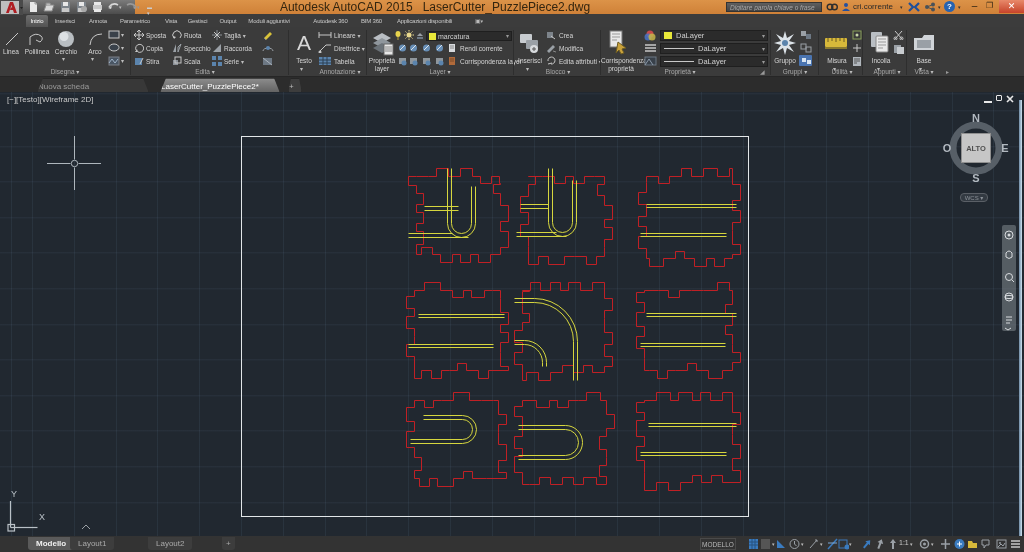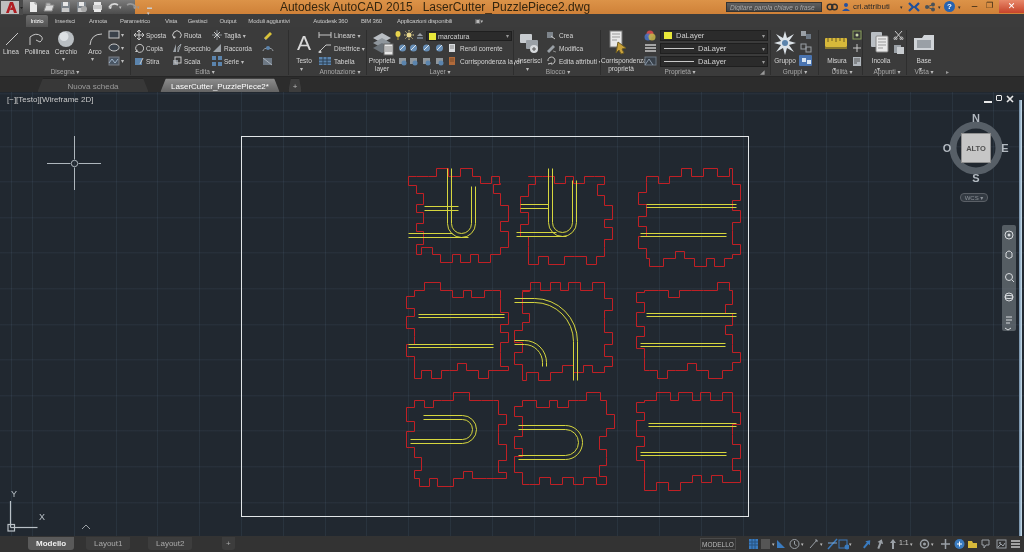--- a/index.html
+++ b/index.html
@@ -19,21 +19,21 @@
 #tab-active{background:linear-gradient(#6e6e6e,#535353);color:#fff;border-radius:2px 2px 0 0}
 
 #ribbon{left:0;top:28px;width:1024px;height:48px;background:#3b3b3b}
 .pl{position:absolute;top:39px;height:10px;line-height:10px;font-size:6.5px;color:#a8a8a8;text-align:center;width:100%}
 .pdiv{position:absolute;top:2px;width:1px;height:45px;background:#2e2e2e}
 .bigl{position:absolute;font-size:6.5px;color:#d6d6d6;text-align:center;line-height:8px}
 .sml{position:absolute;font-size:6.5px;color:#d6d6d6;line-height:9px;white-space:nowrap}
 .car{color:#bdbdbd;font-size:6px}
 
 #filebar{left:0;top:76px;width:1024px;height:16px;background:#2c2c2c;border-top:1px solid #262626}
-.ftab{position:absolute;top:1px;height:15px;font-size:8px;line-height:15px;text-align:center}
+.ftab{position:absolute;top:1px;height:15px;font-size:8px;line-height:15px;}
 
 #canvas{left:0;top:92px;width:1024px;height:444px;background:#212830;
 background-image:
  repeating-linear-gradient(to right,rgba(110,140,170,.11) 0 1px,transparent 1px 41.8px),
  repeating-linear-gradient(to bottom,rgba(110,140,170,.11) 0 1px,transparent 1px 35.6px);
 background-position:32px 0,0 18.3px}
 #vplabel{left:7px;top:3px;font-size:8px;color:#c8c8c8}
 
 #vcube{left:940px;top:20px;width:72px;height:72px}
 #wcsbtn{left:960px;top:101px;width:28px;height:9px;border:1px solid #5a5f66;border-radius:4px;background:rgba(70,76,84,.5);color:#8b9198;font-size:6px;line-height:8px;text-align:center}
@@ -96,21 +96,21 @@
 <div class="abs" id="wtitle">Autodesk AutoCAD 2015&nbsp;&nbsp;&nbsp;LaserCutter_PuzzlePiece2.dwg</div>
 <div class="abs" id="searchbox">Digitare parola chiave o frase</div>
     <svg class="abs" style="left:826px;top:2px;z-index:4" width="12" height="10" viewBox="0 0 12 10">
       <circle cx="4" cy="5" r="2.8" fill="none" stroke="#2e2e2e" stroke-width="1.4"></circle>
       <circle cx="8.5" cy="5" r="2.8" fill="none" stroke="#2e2e2e" stroke-width="1.4"></circle>
     </svg>
     <svg class="abs" style="left:841px;top:2px;z-index:4" width="10" height="10" viewBox="0 0 10 10">
       <circle cx="5" cy="3" r="2" fill="#2450a0"></circle>
       <path d="M1,9 Q5,4 9,9z" fill="#2450a0"></path>
     </svg>
-    <div class="abs tbtxt" style="left:853px;top:2px;font-size:8px;color:#2a2a2a;z-index:4">cri.attributi</div>
+    <div class="abs tbtxt" style="left:853px;top:2px;font-size:8px;color:#2a2a2a;z-index:4">cri.corrente</div>
     <div class="abs" style="left:900px;top:4px;font-size:5px;color:#333;z-index:4">▾</div>
     <svg class="abs" style="left:908px;top:2px;z-index:4" width="12" height="10" viewBox="0 0 12 10">
       <path d="M1,1 L5,5 L1,9 M11,1 L7,5 L11,9" stroke="#1e4f9a" stroke-width="2.2" fill="none"></path>
     </svg>
     <svg class="abs" style="left:924px;top:2px;z-index:4" width="12" height="10" viewBox="0 0 12 10">
       <circle cx="3" cy="5" r="2" fill="#4a5258"></circle>
       <circle cx="9" cy="2.5" r="2" fill="#4a5258"></circle>
       <circle cx="9" cy="7.5" r="2" fill="#4a5258"></circle>
       <path d="M3,5 L9,2.5 M3,5 L9,7.5" stroke="#4a5258"></path>
     </svg>
@@ -528,21 +528,21 @@
           </g>
           <text x="11" y="405" fill="#b9c0c6" font-size="9">Y</text>
           <text x="39" y="428" fill="#b9c0c6" font-size="9">X</text>
 <path d="M82,437 l4,-4 l4,4" stroke="#9aa0a5" fill="none"></path>
 </g>
 </svg>
 </div>
 
 <div class="abs" id="bottombar">
       <div class="ltab" style="left:28px;background:#5a5a5a;color:#f0f0f0;font-weight:bold">Modello</div>
-      <div class="ltab" style="left:86px">Layout1</div>
+      <div class="ltab" style="left:70px">Layout1</div>
       <div class="ltab" style="left:148px">Layout2</div>
       <div class="ltab" style="left:222px;padding:0 4px">+</div>
       <div class="abs" style="left:700px;top:2px;width:36px;height:12px;border:1px solid #4a4a4a;color:#b8b8b8;font-size:6.5px;line-height:11px;text-align:center">MODELLO</div>
       <svg class="abs" style="left:748px;top:2px" width="11" height="12" viewBox="0 0 11 12">
         <rect x="1" y="1" width="9" height="10" fill="#3a7bbf"></rect>
         <path d="M1,4 h9 M1,7 h9 M4,1 v10 M7,1 v10" stroke="#26527f"></path>
       </svg>
       <svg class="abs" style="left:760px;top:2px" width="11" height="12" viewBox="0 0 11 12">
         <rect x="1" y="1" width="9" height="10" fill="#555"></rect>
       </svg>

